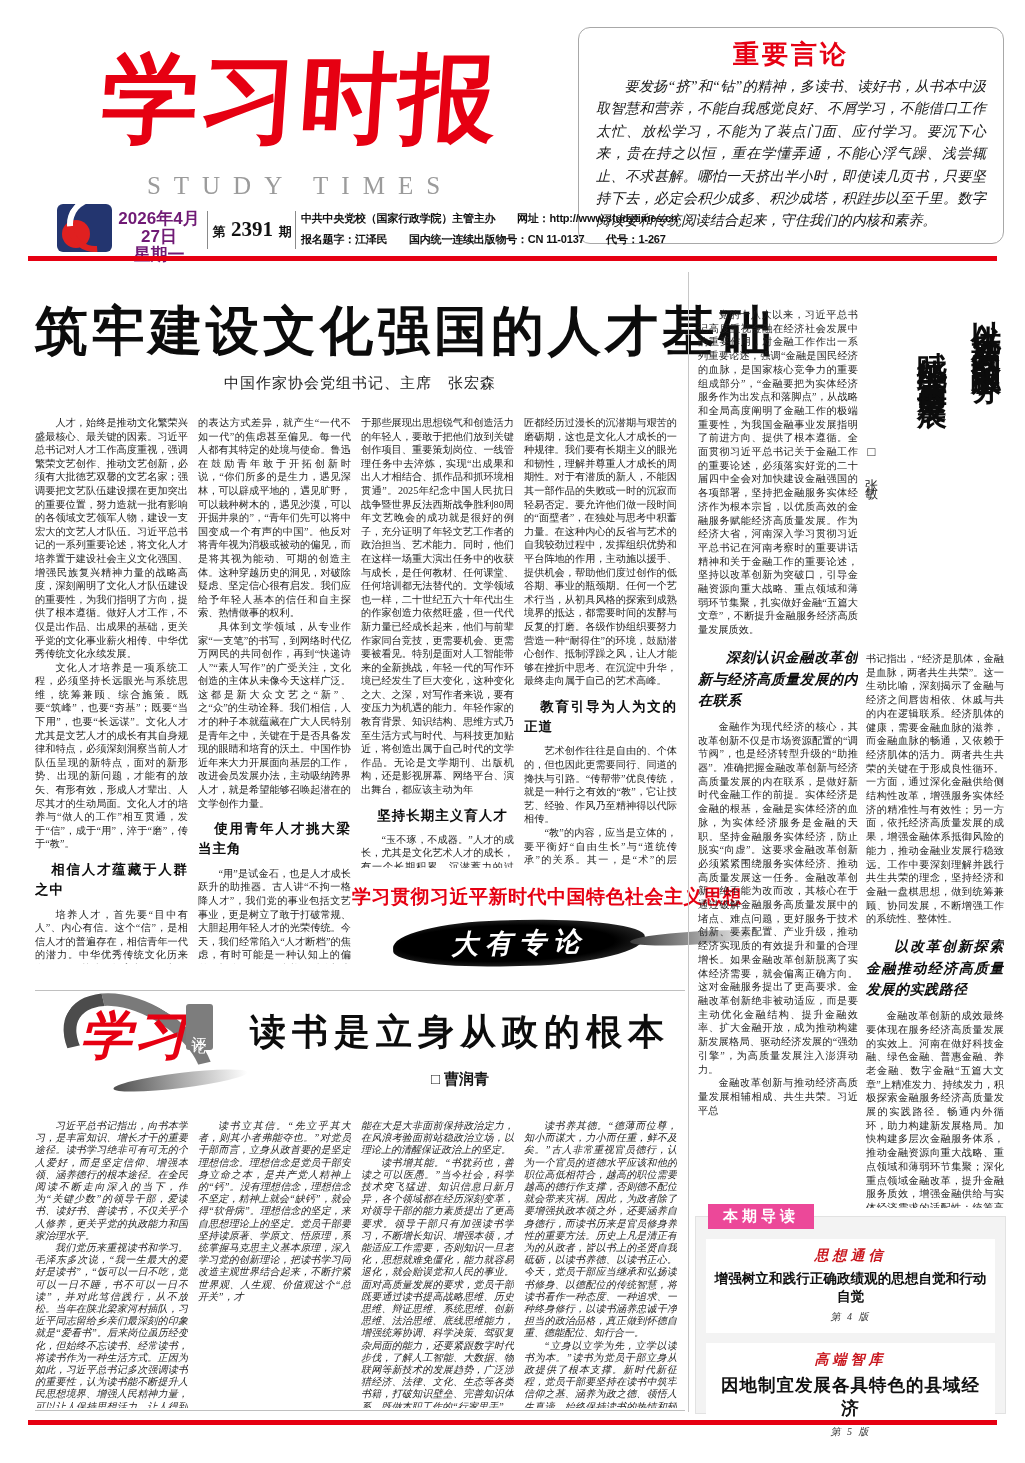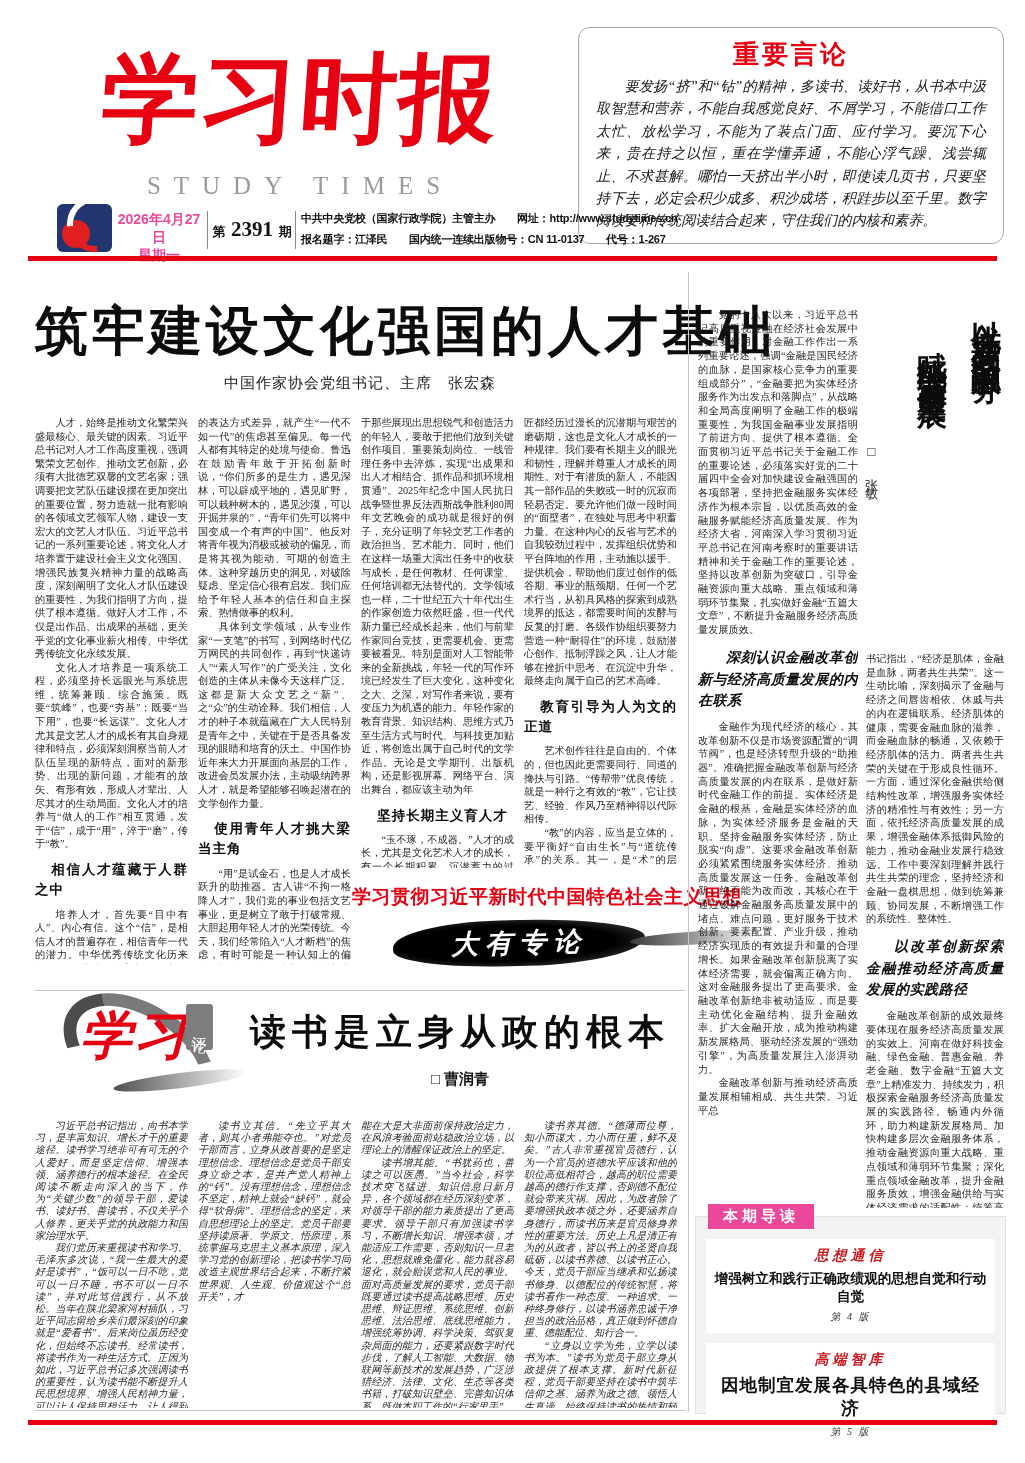--- a/index.html
+++ b/index.html
@@ -21,21 +21,21 @@
     text-align:justify;text-indent:2em;color:#151515;}
 
   
   .logo{left:57px;top:204px;width:55px;height:48px;background:#23356f;border-radius:6px;overflow:hidden;}
   .logo::before{content:'';position:absolute;left:5px;top:16px;width:28px;height:28px;
     background:#e02020;border-radius:50%;}
   .logo::after{content:'';position:absolute;left:10px;top:-8px;width:44px;height:44px;
     border:6px solid transparent;border-left-color:#fff;border-bottom-color:#e02020;
     border-radius:50%;transform:rotate(40deg);}
   .date-block{left:115px;top:210px;width:88px;text-align:center;
-    font-family:"Liberation Sans",sans-serif;font-weight:bold;font-size:14px;line-height:18px;color:#ec4899;}
+    font-family:"Liberation Sans",sans-serif;font-weight:bold;font-size:17px;line-height:18px;color:#701a75;}
   .vd{width:1px;background:#8a8a8a;}
   .issue-block{left:211px;top:212px;width:82px;text-align:center;line-height:34px;
     font-family:"Liberation Sans",sans-serif;font-weight:bold;font-size:13px;color:#111;white-space:nowrap;}
   .issue-no{font-size:21px;font-family:"Liberation Serif",serif;font-weight:600;padding:0 2px;}
   .pub-block{left:301px;top:208px;width:352px;font-family:"Liberation Sans",sans-serif;
     font-weight:bold;font-size:11px;line-height:20.5px;color:#111;white-space:nowrap;letter-spacing:-0.2px;}
   .rule-red-top{left:28px;top:256px;width:969px;height:5px;background:#e60012;}
   .rule-red-bottom{left:28px;top:1420px;width:969px;height:5px;background:#e60012;}
 
   

